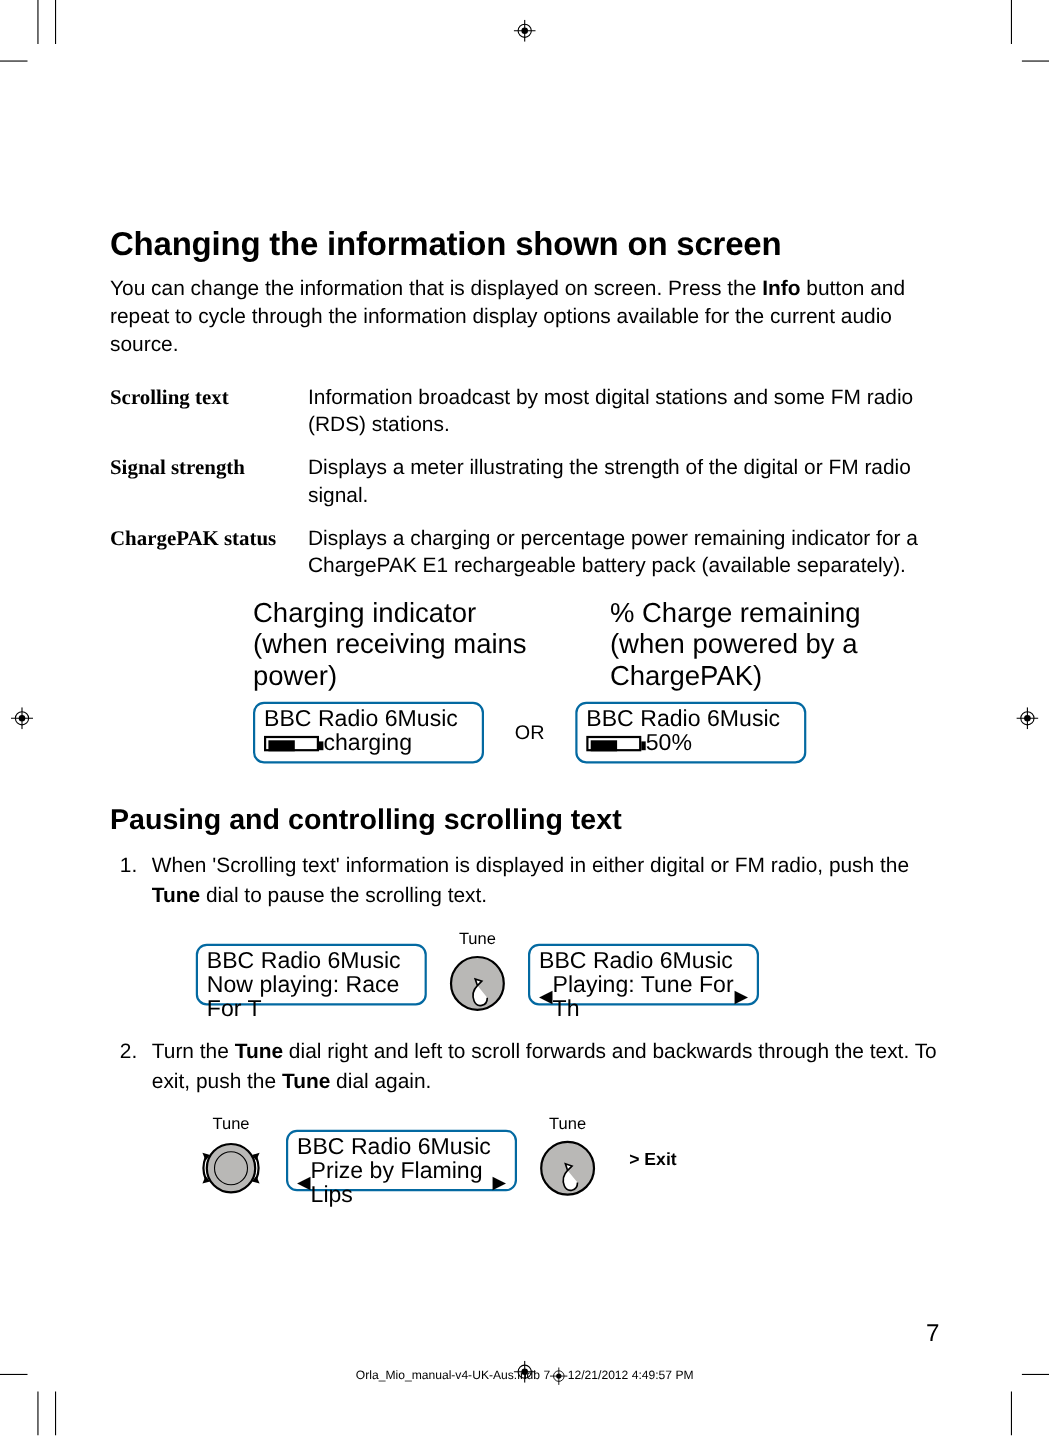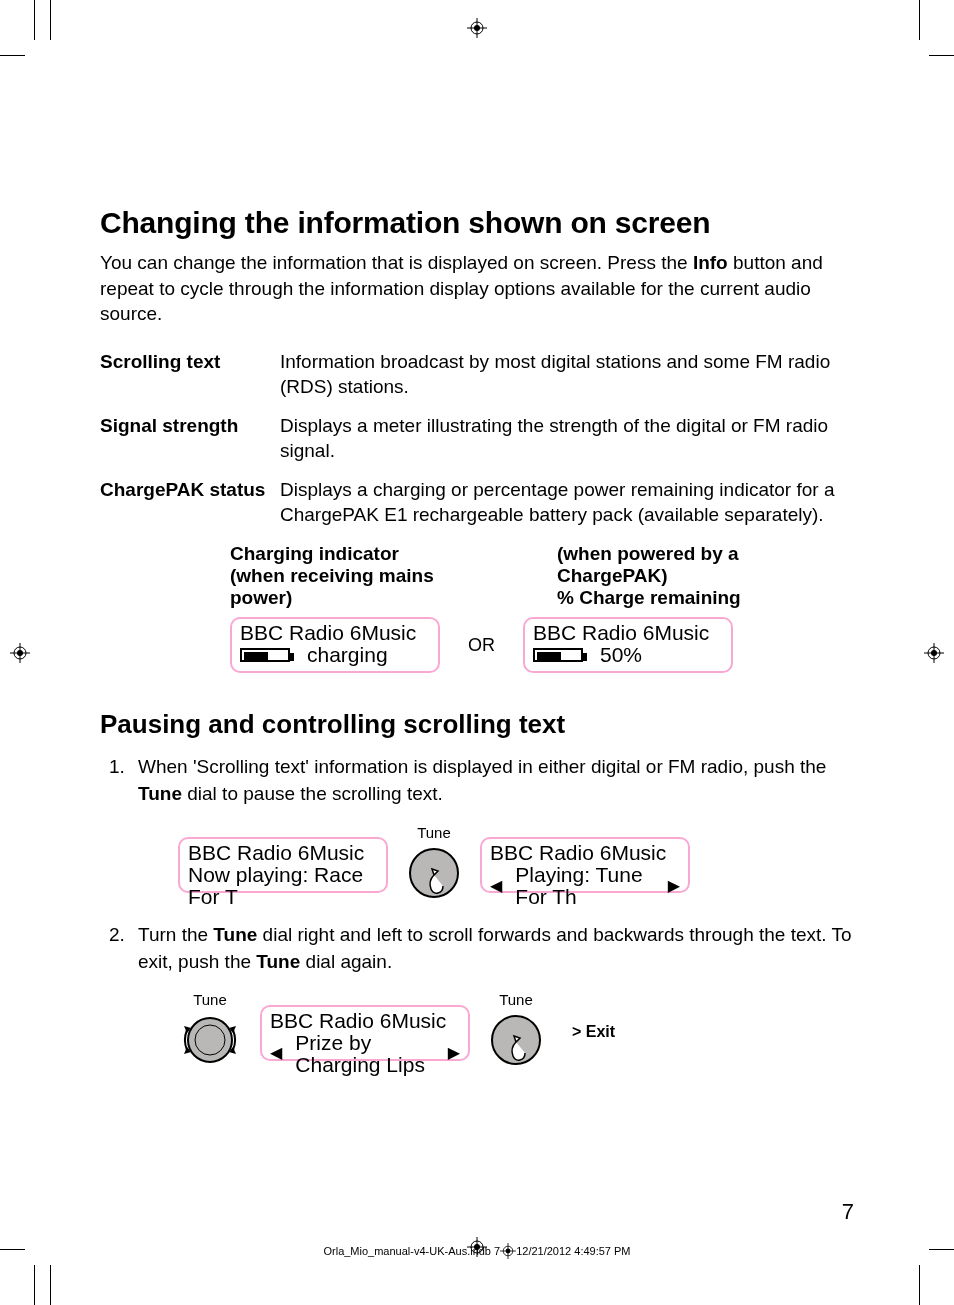--- a/index.html
+++ b/index.html
@@ -53,39 +53,39 @@
     margin: 36px 0 14px 0;
   }
   p.intro {
     font-size: 19px;
     line-height: 1.35;
     margin: 0 0 18px 0;
   }
   .b { font-weight: bold; }
   table.defs { border-collapse: collapse; width: 100%; font-size: 19px; }
   table.defs td { padding: 4px 8px 10px 0; vertical-align: top; line-height:1.32; }
-  table.defs td.label { font-weight: bold; white-space: nowrap; width:180px; }
-
-  .indicator-row { display:flex; gap:56px; margin:6px 0 0 130px; font-size:19px;font-weight:bold; }
+  table.defs td.label { font-weight: bold; white-space: nowrap; width:180px;font-family:Liberation Serif, serif; }
+
+  .indicator-row { display:flex; gap:56px; margin:6px 0 0 130px; font-size:25px; }
   .indicator-col { }
   .lcd-row { display:flex; align-items:center; gap:28px; margin:8px 0 0 130px; }
   .lcd {
-    border: 2px solid #f9a8d4;
+    border: 2px solid #0369a1;
     border-radius: 10px;
     width: 210px;
     height: 56px;
     padding: 3px 8px 4px 8px;
     font-family: "Arial Narrow","Helvetica Neue Condensed","Helvetica Condensed",Arial,sans-serif;
     font-stretch: condensed;
     font-size: 21px;
     line-height: 1.05;
     position: relative;
   }
   .lcd .l1 { }
-  .lcd .l2 { display:flex; align-items:center; gap:13px; }
+  .lcd .l2 { display:flex; align-items:center; gap:0; }
   .battery {
     display:inline-block; width:50px; height:14px; border:2px solid #000; position:relative; margin-right:4px; vertical-align:middle;
   }
   .battery::after { content:""; position:absolute; right:-6px; top:3px; width:4px; height:8px; background:#000; }
   .battery .fill { position:absolute; left:2px; top:2px; height:10px; background:#000; }
   .or { font-size:18px; }
   .arrow-l, .arrow-r { font-size:16px; }
 
   ol.steps { font-size:19px; margin:0; padding-left:30px; line-height:1.4; }
   ol.steps > li { margin-bottom:14px; padding-left:8px; }
@@ -167,22 +167,22 @@
         </tr>
   </tbody>
     </table>
 
   <div class="indicator-row">
     <div class="indicator-col">
       <div>Charging indicator</div>
       <div>(when receiving mains power)</div>
     </div>
     <div class="indicator-col">
+      <div>% Charge remaining</div>
       <div>(when powered by a ChargePAK)</div>
-      <div>% Charge remaining</div>
     </div>
   </div>
 
   <div class="lcd-row">
     <div class="lcd">
       <div class="l1">BBC Radio 6Music</div>
       <div class="l2">
         <span class="battery">
             <span class="fill" style="width:24px"></span>
           </span>
@@ -244,21 +244,21 @@
             <polygon points="6,42 13,40 9,35" fill="#000"></polygon>
             <path d="M55 18 A26 26 0 0 1 55 38" fill="none" stroke="#000" stroke-width="2"></path>
             <polygon points="58,14 51,16 55,21" fill="#000"></polygon>
             <polygon points="58,42 51,40 55,35" fill="#000"></polygon>
           </svg>
         </div>
         <div class="lcd">
           <div class="l1">BBC Radio 6Music</div>
           <div class="l2">
             <span class="arrow-l">◀</span>
-              <span>Prize by Charging Lips</span>
+              <span>Prize by Flaming Lips</span>
               <span class="arrow-r">▶</span>
           </div>
         </div>
         <div class="dial-wrap">
           <div class="dial-label">Tune</div>
           <svg width="56" height="56" viewBox="0 0 56 56">
             <circle cx="28" cy="28" r="24" fill="#b9b8b6" stroke="#000" stroke-width="2"></circle>
             <path d="M28 30 q-6 6 -3 14 q2 5 7 4 q5 -1 5 -7 M28 30 l-2 -6 l6 2 z" fill="#fff" stroke="#000" stroke-width="1.5"></path>
           </svg>
         </div>

